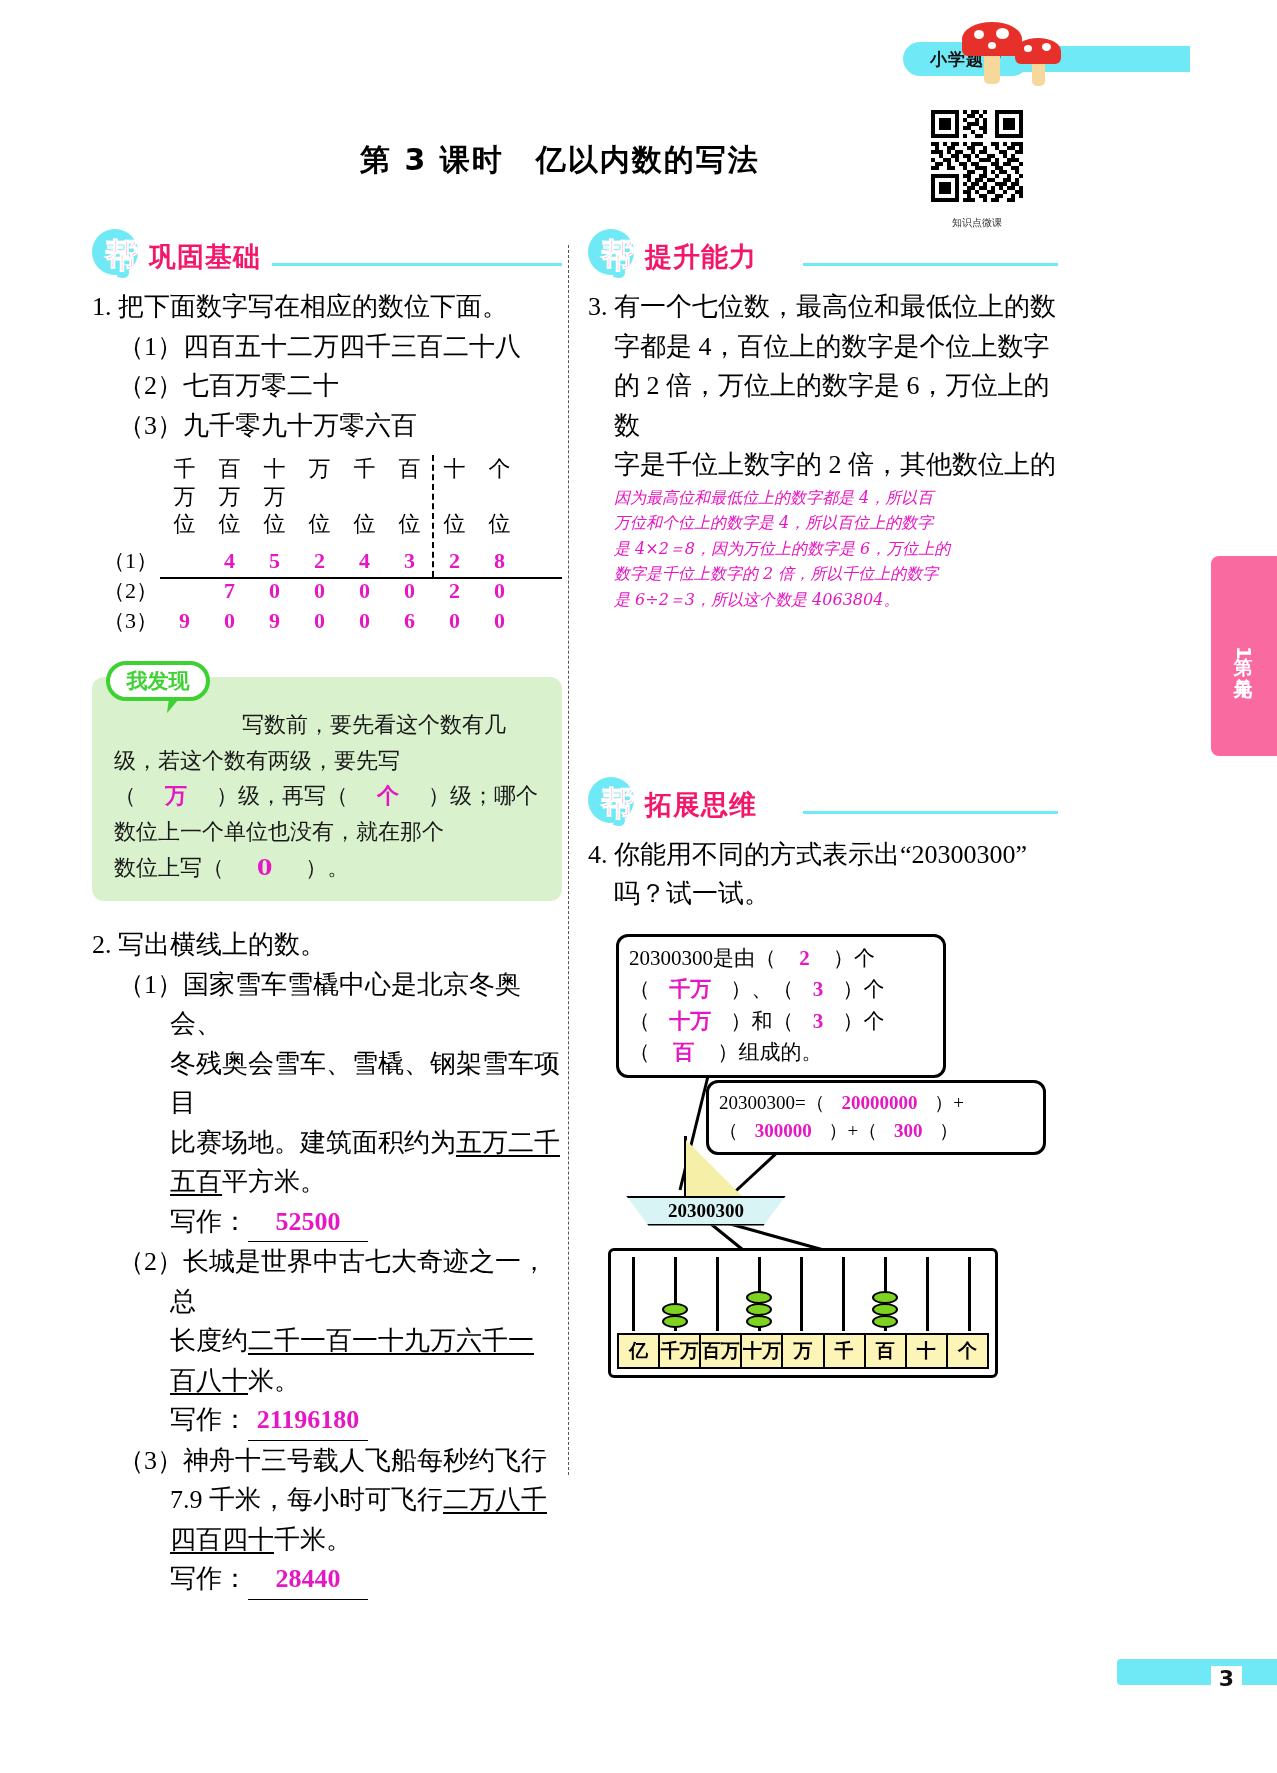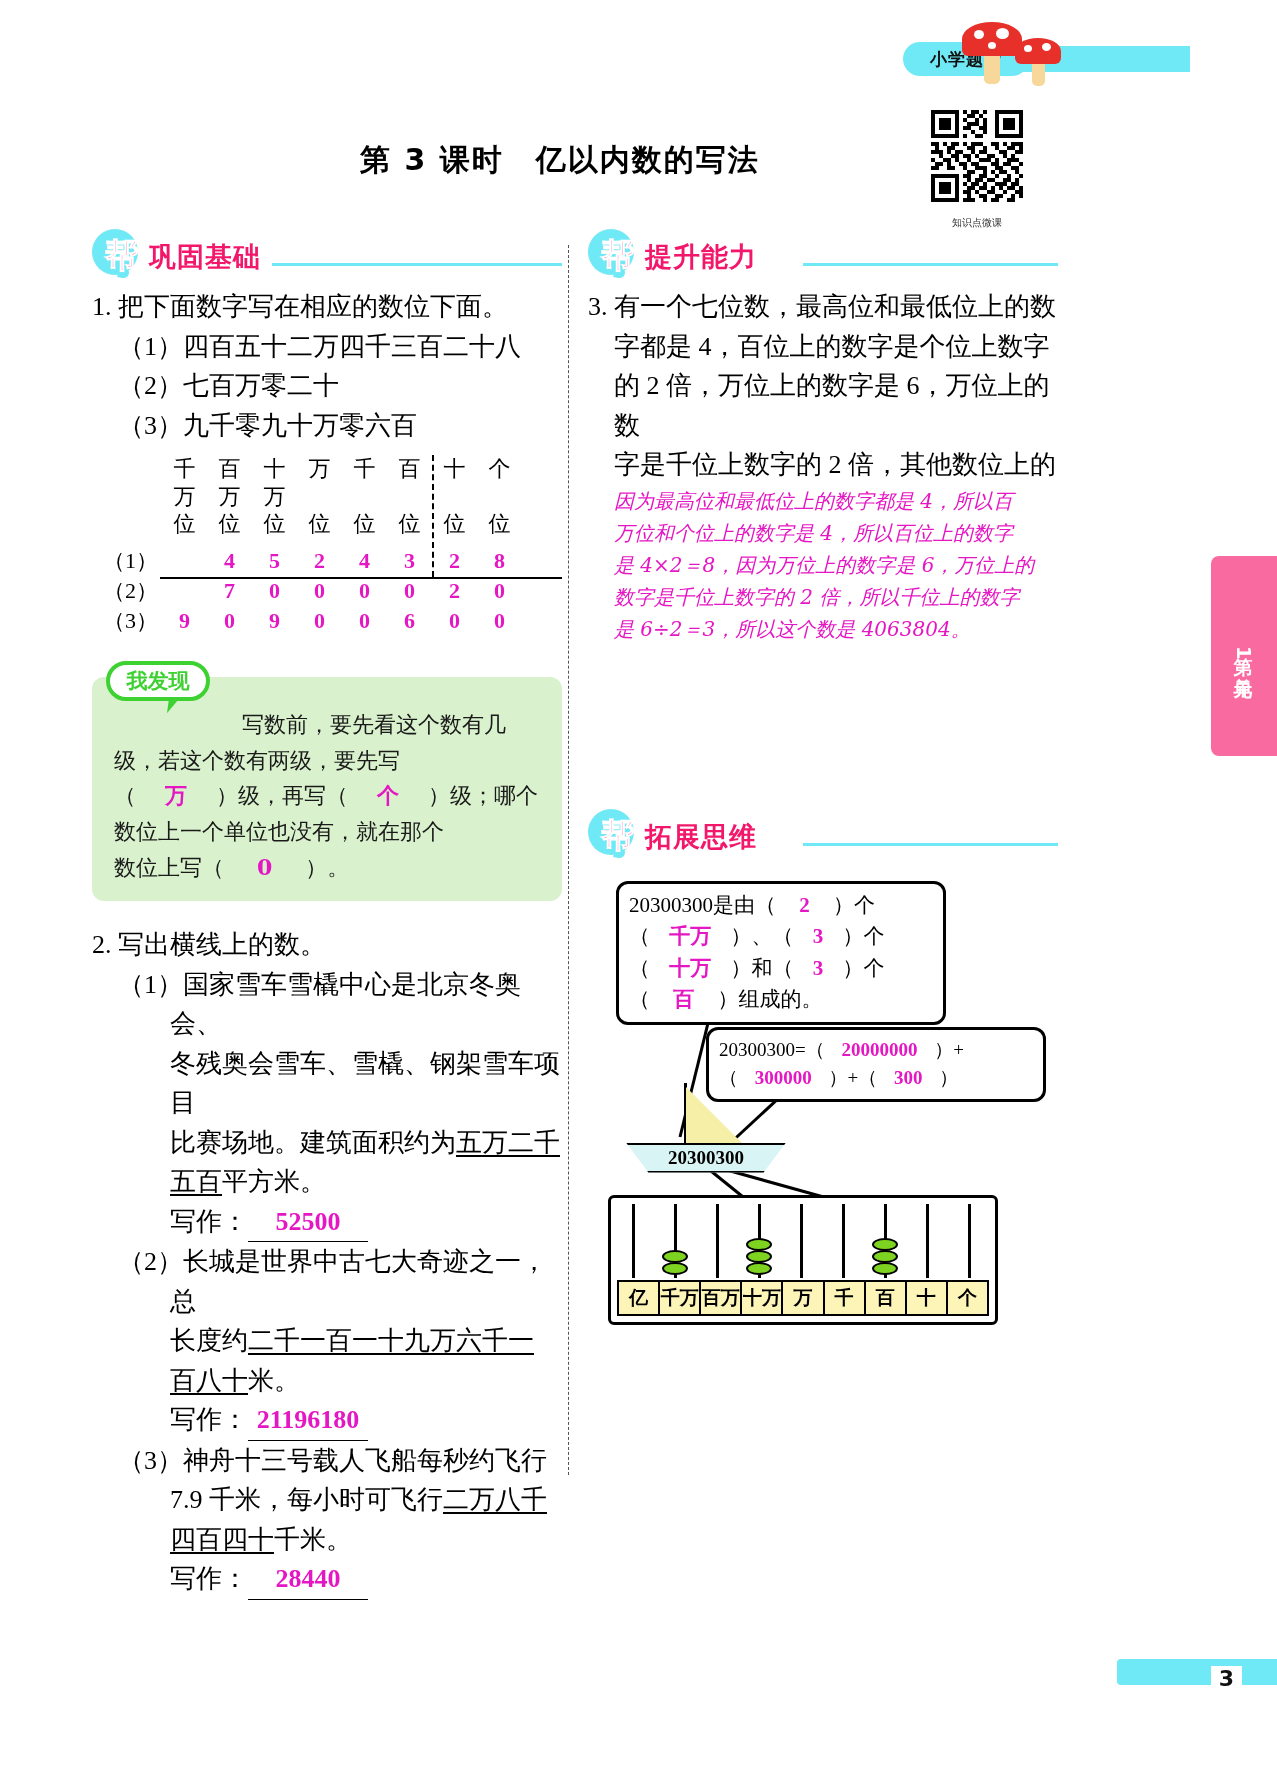--- a/index.html
+++ b/index.html
@@ -132,21 +132,21 @@
   .ans-pink{ color:#e516c3; font-weight:bold; }
 
   
   .blank{
     display:inline-block; min-width:120px; text-align:center;
     border-bottom:1.6px solid #000; color:#e516c3; font-weight:bold;
   }
 
   
   .sol{
-    color:#e516c3; font-size:20px; line-height:1.6;
+    color:#e516c3; font-size:16px; line-height:1.6;
     font-family:"DejaVu Serif","Liberation Serif",serif;
     font-style:italic;
     padding-left:26px;
   }
 
   
   .side-tab{
     position:absolute; right:0; top:556px; width:66px; height:200px;
     background:#f86aa0; border-radius:8px 0 0 8px;
     color:#fff; font-family:"DejaVu Sans","Liberation Sans",sans-serif;
@@ -549,20 +549,24 @@
       <div>是 6÷2＝3，所以这个数是 4063804。</div>
     </div>
 
     <div class="sec" style="margin-top:160px;">
       <div class="sec-bubble"></div>
       <div class="sec-bang">帮</div>
       <div class="sec-label">拓展思维</div>
       <div class="sec-rule w3"></div>
     </div>
 
+    <div class="q">
+      <div class="hang">4. 你能用不同的方式表示出“20300300”</div>
+      <div class="indent1">吗？试一试。</div>
+    </div>
 
     <div class="diagram">
 
       <svg style="position:absolute;left:0;top:0;width:470px;height:470px;">
         <line x1="122" y1="140" x2="92" y2="262" stroke="#000" stroke-width="3"></line>
         <line x1="220" y1="196" x2="138" y2="272" stroke="#000" stroke-width="3"></line>
         <line x1="118" y1="292" x2="165" y2="330" stroke="#000" stroke-width="3"></line>
         <line x1="128" y1="292" x2="250" y2="326" stroke="#000" stroke-width="3"></line>
       </svg>
 

